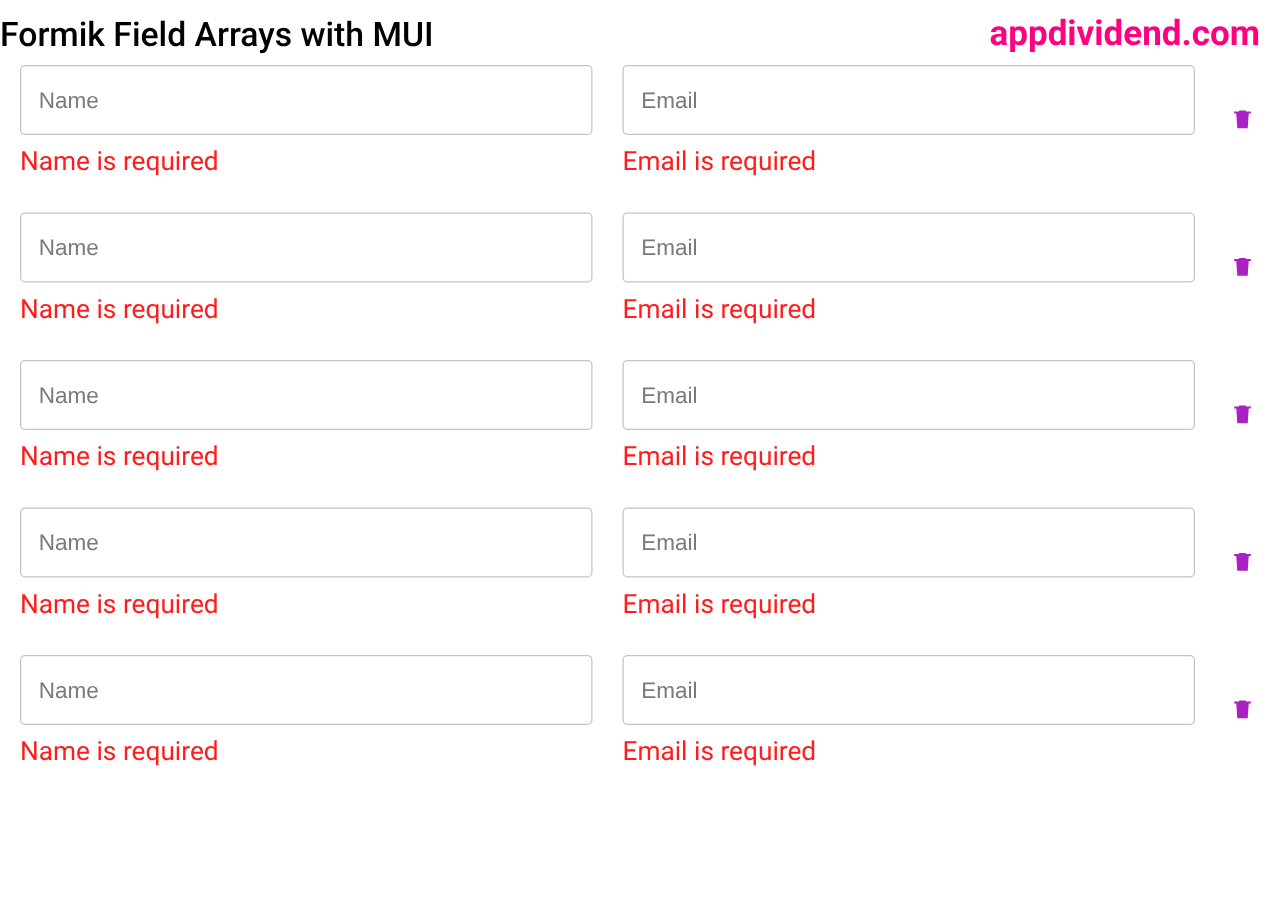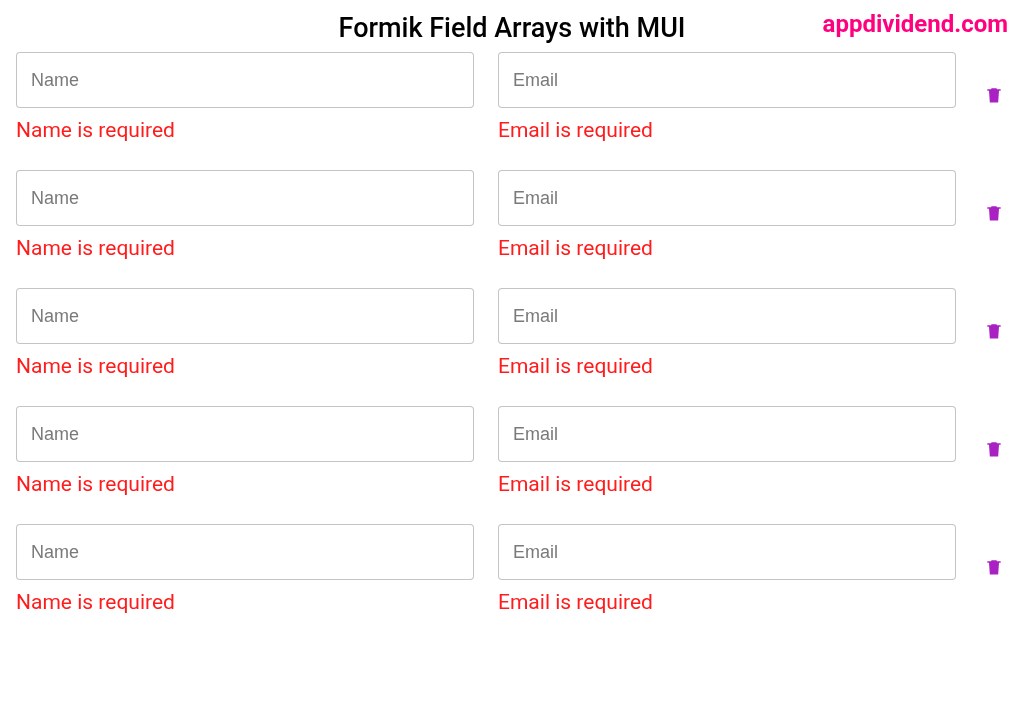--- a/index.html
+++ b/index.html
@@ -9,33 +9,32 @@
     }
     body {
       font-family: -apple-system, BlinkMacSystemFont, "Segoe UI", Roboto, "Helvetica Neue", Arial, sans-serif;
       background: #fff;
       width: 1024px;
       height: 723px;
       overflow: hidden;
     }
     .header {
       position: relative;
-      text-align: center;
       padding: 12px 0 8px 0;
     }
     .title {
       font-size: 27px;
       font-weight: 500;
       color: #000;
     }
     .brand {
       position: absolute;
       right: 16px;
       top: 10px;
-      font-size: 24px;
+      font-size: 28px;
       font-weight: 700;
       color: #ff007f;
     }
     .rows {
       padding: 0 16px;
     }
     .row {
       display: flex;
       align-items: flex-start;
       gap: 24px;

